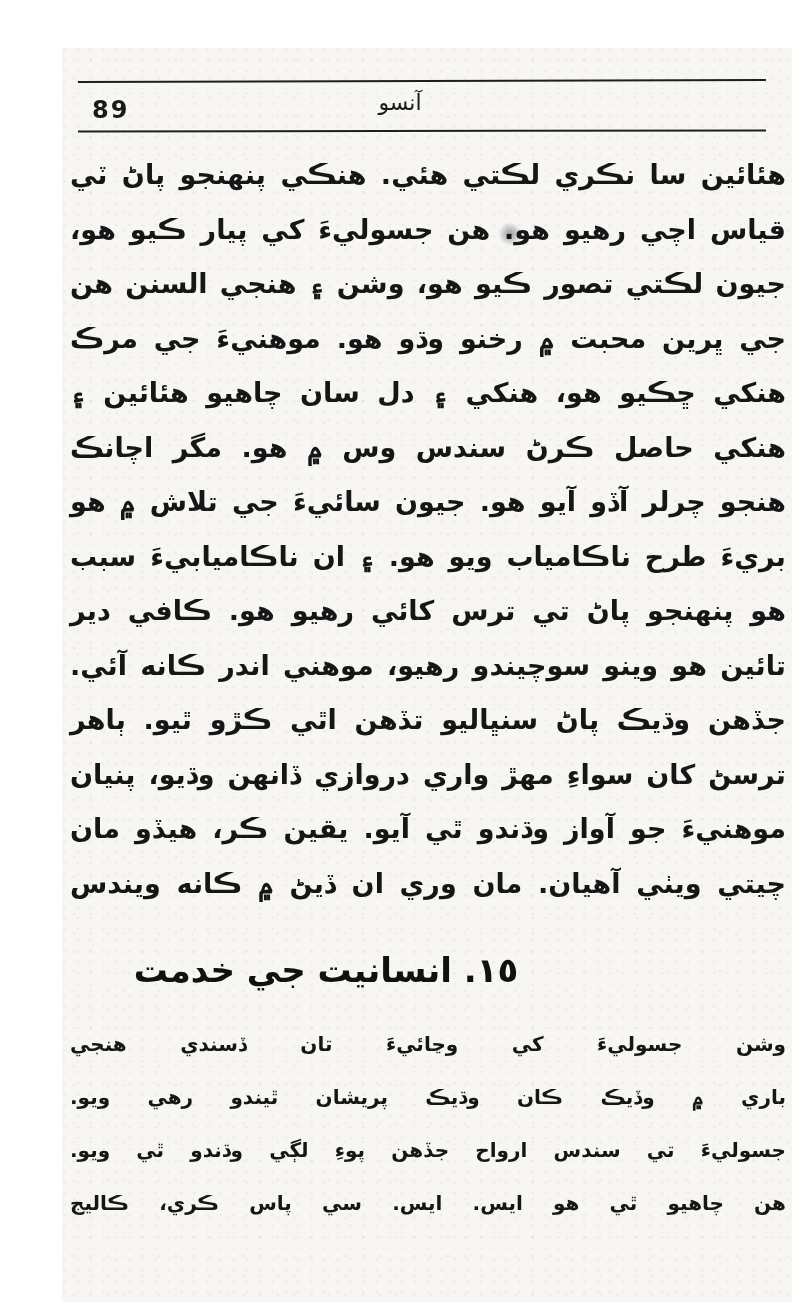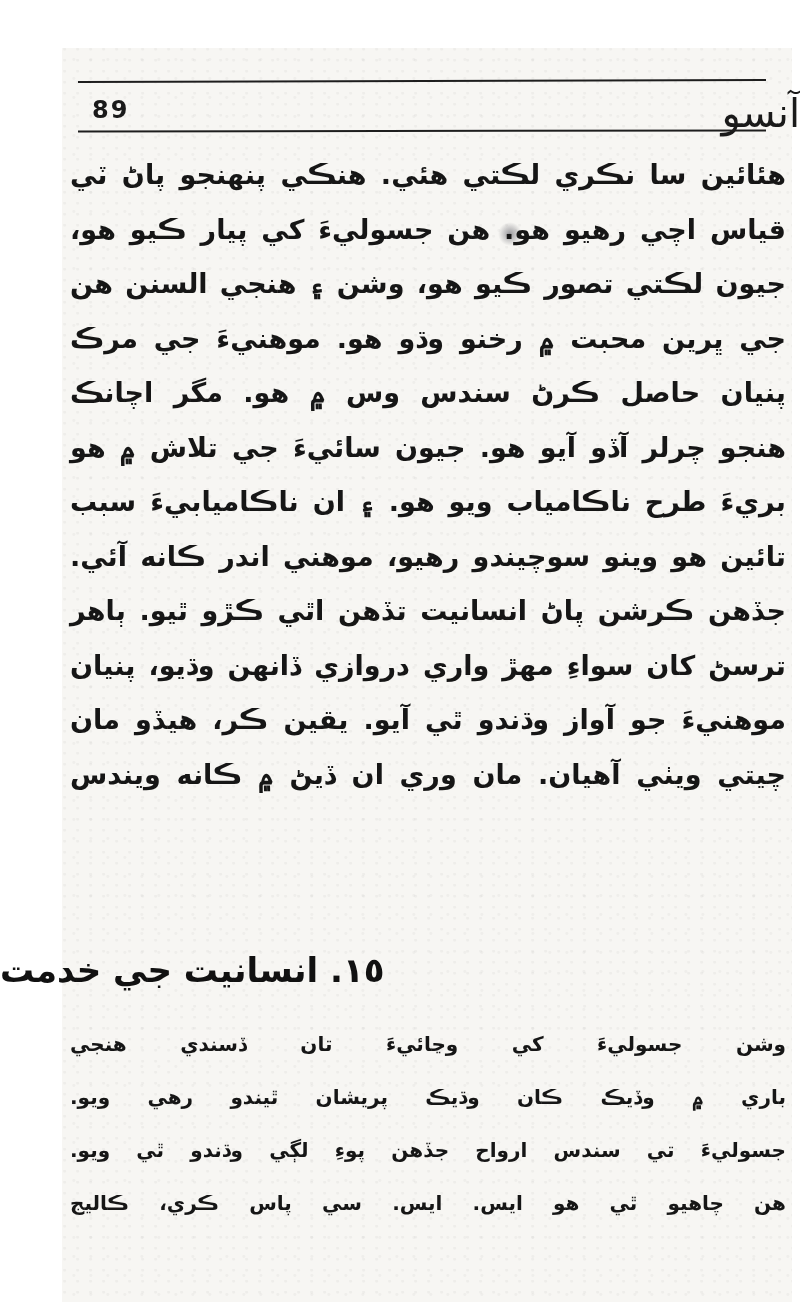--- a/index.html
+++ b/index.html
@@ -19,33 +19,33 @@
   .rule {
     position: absolute; left: 78px; width: 688px; height: 2px; background: #1e1e1e;
   }
   .rule.top { top: 80px; transform: rotate(-0.15deg); }
   .rule.bottom { top: 130px; transform: rotate(-0.1deg); }
   .page-number {
     position: absolute; left: 92px; top: 96px;
     font-size: 24px; font-weight: bold; color: #1a1a1a; letter-spacing: 2px;
   }
   .running-title {
-    position: absolute; left: 0; right: 0; top: 90px; text-align: right;
-    font-size: 40px; color: #1a1a1a;
+    position: absolute; left: 0; right: 0; top: 90px; text-align: center;
+    font-size: 22px; color: #1a1a1a;
   }
   .body-text {
     position: absolute; left: 70px; width: 716px; top: 148px;
     direction: rtl; text-align: justify;
     font-family: "DejaVu Sans", sans-serif;
     font-size: 27px; line-height: 54.5px; color: #161616;
     font-weight: bold;
   }
   .body-text .line { display: block; white-space: nowrap; text-align-last: justify; }
   .section-heading {
-    position: absolute; left: 0; width: 652px; top: 950px; text-align: left;
+    position: absolute; left: 0; width: 652px; top: 950px; text-align: center;
     direction: rtl; font-size: 34px; font-weight: bold; color: #111;
   }
   .body-text.second { top: 1018px; font-size: 20px; line-height: 53px; }
   .smudge {
     position: absolute; left: 498px; top: 222px; width: 24px; height: 24px;
     border-radius: 50%; background: radial-gradient(circle, rgba(60,60,70,0.5), transparent 70%);
   }
 </style>
 </head>
 <body>
@@ -57,25 +57,27 @@
 <div class="running-title">آنسو</div>
 <div class="rule bottom"></div>
 
 <div class="smudge"></div>
 
 <div class="body-text">
   <span class="line">هئائين سا نڪري لڪتي هئي. هنڪي پنهنجو پاڻ ٽي</span>
   <span class="line">قياس اچي رهيو هو. هن جسوليءَ کي پيار ڪيو هو،</span>
   <span class="line">جيون لڪتي تصور ڪيو هو، وشن ۽ هنجي السنن هن</span>
   <span class="line">جي ڀرين محبت ۾ رخنو وڌو هو. موهنيءَ جي مرڪ</span>
-  <span class="line">پنيان حاصل ڪرڻ سندس وس ۾ هو. مگر اچانڪ</span>
+  <span class="line">هنکي ڇڪيو هو، هنکي ۽ دل سان چاهيو هئائين ۽</span>
+  <span class="line">هنکي حاصل ڪرڻ سندس وس ۾ هو. مگر اچانڪ</span>
   <span class="line">هنجو چرلر آڏو آيو هو. جيون سائيءَ جي تلاش ۾ هو</span>
   <span class="line">بريءَ طرح ناڪامياب ويو هو. ۽ ان ناڪاميابيءَ سبب</span>
+  <span class="line">هو پنهنجو پاڻ تي ترس کائي رهيو هو. ڪافي دير</span>
   <span class="line">تائين هو وينو سوچيندو رهيو، موهني اندر ڪانه آئي.</span>
-  <span class="line">جڏهن ڪرشن پاڻ انسانيت تڏهن اٿي ڪڙو ٿيو. ٻاهر</span>
+  <span class="line">جڏهن وڌيڪ پاڻ سنڀاليو تڏهن اٿي ڪڙو ٿيو. ٻاهر</span>
   <span class="line">ترسڻ کان سواءِ مهڙ واري دروازي ڏانهن وڌيو، پنيان</span>
   <span class="line">موهنيءَ جو آواز وڌندو ٿي آيو. يقين ڪر، هيڏو مان</span>
   <span class="line">چيتي ويٺي آهيان. مان وري ان ڏيڻ ۾ ڪانه ويندس</span>
 </div>
 
 <div class="section-heading">١٥. انسانيت جي خدمت</div>
 
 <div class="body-text second">
   <span class="line">وشن جسوليءَ کي وڃائيءَ تان ڏسندي هنجي</span>
   <span class="line">باري ۾ وڏيڪ ڪان وڌيڪ پريشان ٿيندو رهي ويو.</span>

